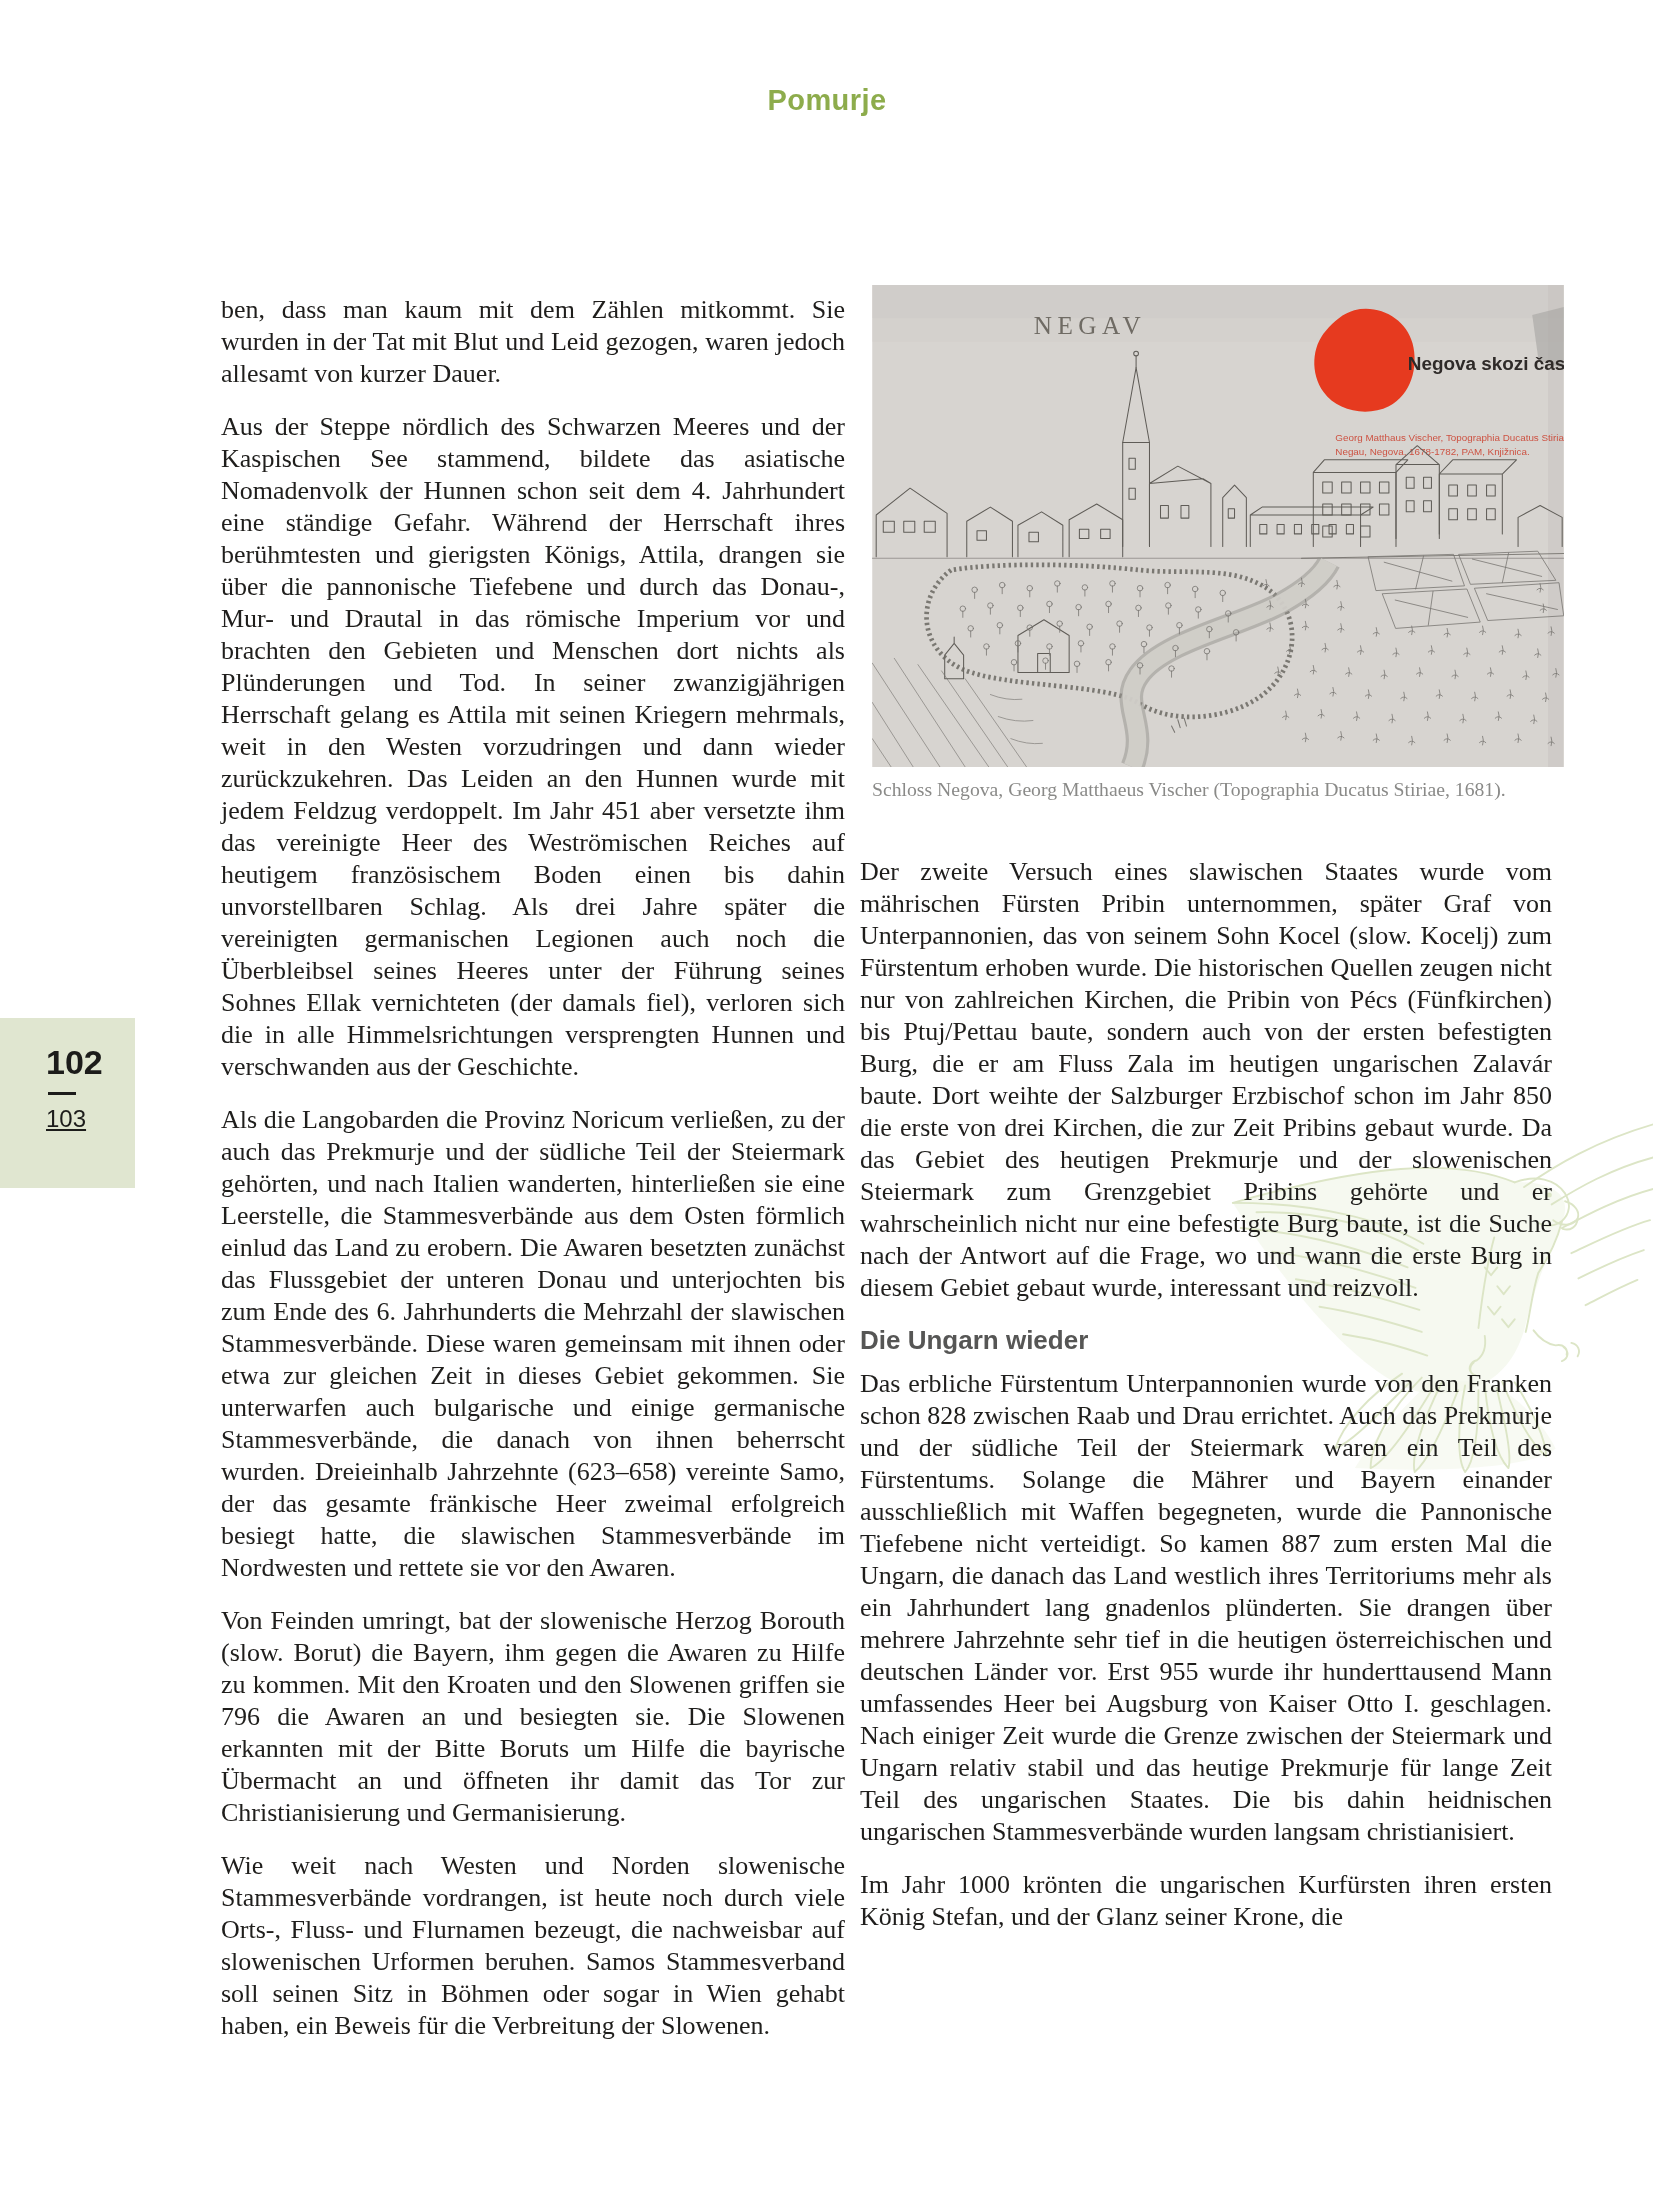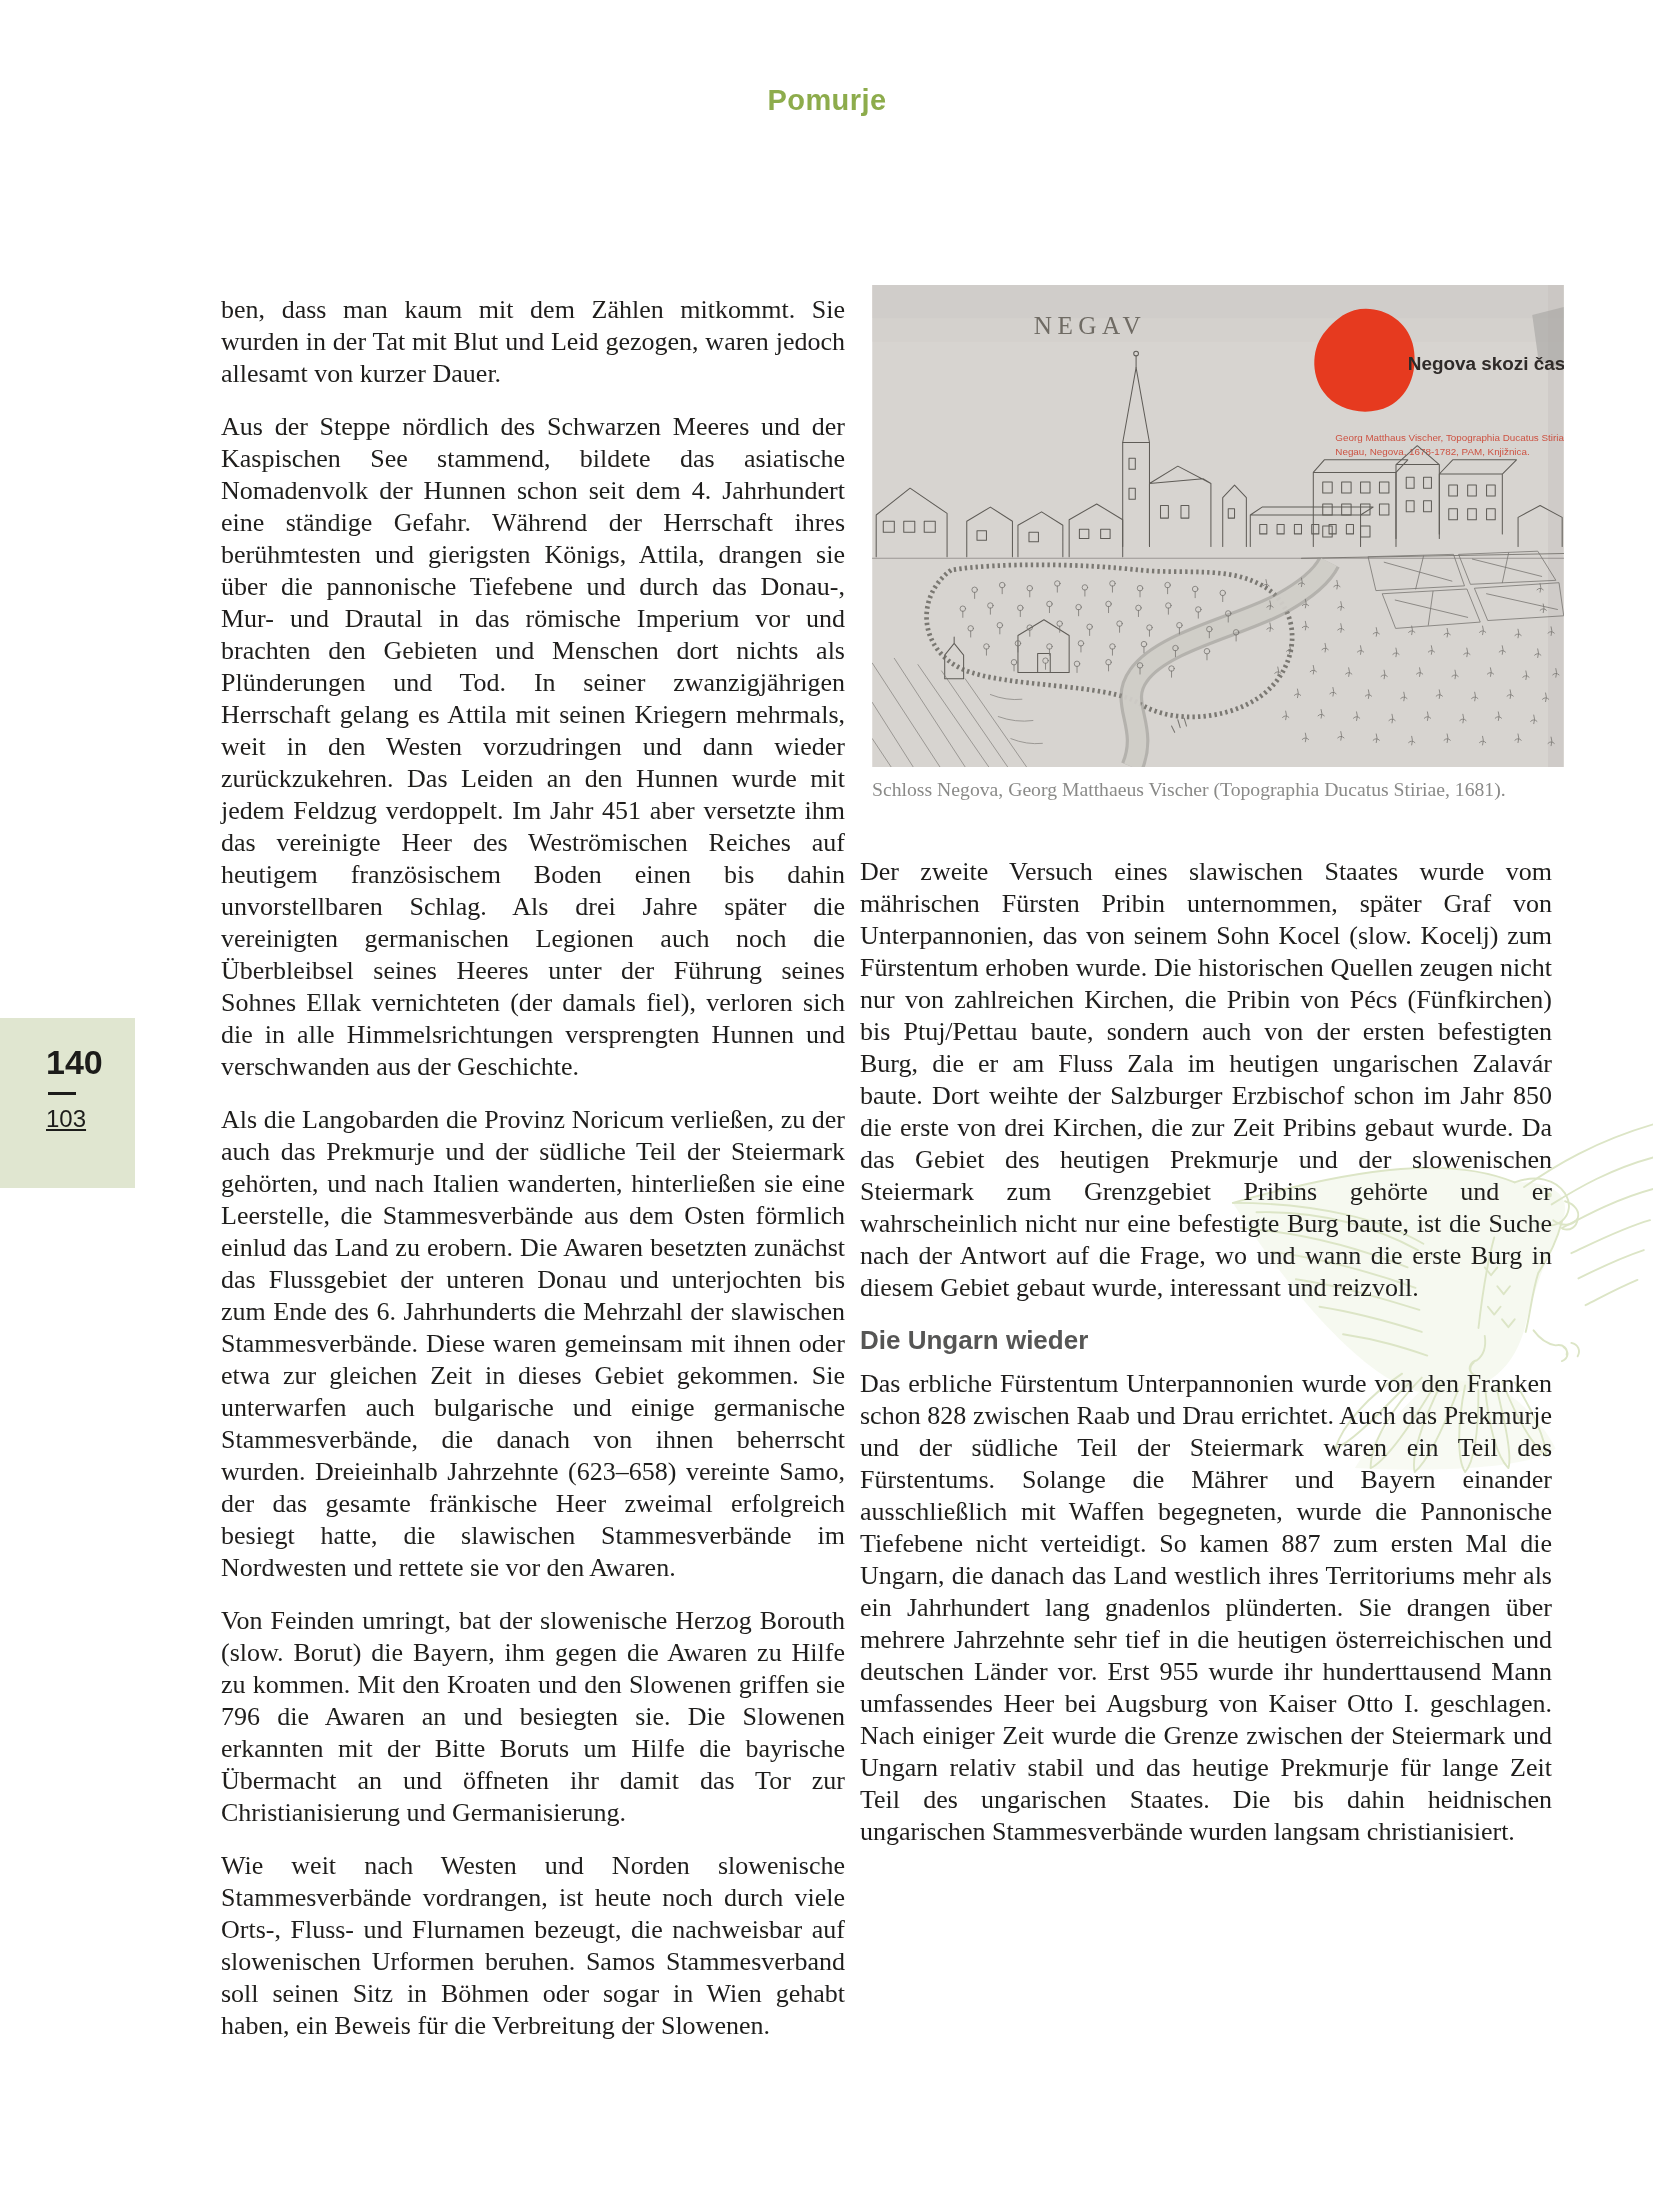--- a/index.html
+++ b/index.html
@@ -37,21 +37,21 @@
   .eg{stroke:#dce5c6;stroke-width:2.4;fill:none;stroke-linecap:round;stroke-linejoin:round;}
 </style>
 </head>
 <body>
 
 <div class="page">
 
   <div class="runhead">Pomurje</div>
 
   <aside class="badge">
-    <div class="n1">140</div>
+    <div class="n1">102</div>
     <div class="dash"></div>
     <div class="n2">103</div>
   </aside>
 
   <svg class="eagle" viewBox="0 0 545 460" aria-hidden="true">
     <path d="M10,118 C180,70 290,60 368,92 C420,90 442,112 428,142 C418,172 398,205 380,280 C362,340 320,362 262,360 C180,358 60,200 10,118 Z" fill="#eef3e2" opacity="0.5" stroke="none"></path>
     <path d="M260,345 C210,395 180,430 165,455 C300,462 400,450 420,430 C400,390 360,355 330,345 Z" fill="#f2f6e8" opacity="0.5" stroke="none"></path>
     <g class="eg">
 
       <path d="M368,92 C290,60 180,70 10,118"></path>
@@ -292,17 +292,18 @@
             <path d="M0,480 L86,612 M28,474 L118,612 M58,482 L148,612 M0,530 L52,612 M0,576 L24,612 M88,490 L172,612 M118,500 L196,612"></path>
             <path d="M150,520 q20,8 40,6 M160,548 q22,8 44,5 M176,576 q20,8 40,6"></path>
           </g>
         </svg>
         <figcaption>Schloss Negova, Georg Matthaeus Vischer (Topographia Ducatus Stiriae, 1681).</figcaption>
       </figure>
 
       <p>Der zweite Versuch eines slawischen Staates wurde vom mährischen Fürsten Pribin unternommen, später Graf von Unterpannonien, das von seinem Sohn Kocel (slow. Kocelj) zum Fürstentum erhoben wurde. Die historischen Quellen zeugen nicht nur von zahlreichen Kirchen, die Pribin von Pécs (Fünfkirchen) bis Ptuj/Pettau baute, sondern auch von der ersten befestigten Burg, die er am Fluss Zala im heutigen ungarischen Zalavár baute. Dort weihte der Salzburger Erzbischof schon im Jahr 850 die erste von drei Kirchen, die zur Zeit Pribins gebaut wurde. Da das Gebiet des heutigen Prekmurje und der slowenischen Steiermark zum Grenzgebiet Pribins gehörte und er wahrscheinlich nicht nur eine befestigte Burg baute, ist die Suche nach der Antwort auf die Frage, wo und wann die erste Burg in diesem Gebiet gebaut wurde, interessant und reizvoll.</p>
       <h2 class="subhead">Die Ungarn wieder</h2>
       <p>Das erbliche Fürstentum Unterpannonien wurde von den Franken schon 828 zwischen Raab und Drau errichtet. Auch das Prekmurje und der südliche Teil der Steiermark waren ein Teil des Fürstentums. Solange die Mährer und Bayern einander ausschließlich mit Waffen begegneten, wurde die Pannonische Tiefebene nicht verteidigt. So kamen 887 zum ersten Mal die Ungarn, die danach das Land westlich ihres Territoriums mehr als ein Jahrhundert lang gnadenlos plünderten. Sie drangen über mehrere Jahrzehnte sehr tief in die heutigen österreichischen und deutschen Länder vor. Erst 955 wurde ihr hunderttausend Mann umfassendes Heer bei Augsburg von Kaiser Otto I. geschlagen. Nach einiger Zeit wurde die Grenze zwischen der Steiermark und Ungarn relativ stabil und das heutige Prekmurje für lange Zeit Teil des ungarischen Staates. Die bis dahin heidnischen ungarischen Stammesverbände wurden langsam christianisiert.</p>
+      <p>Im Jahr 1000 krönten die ungarischen Kurfürsten ihren ersten König Stefan, und der Glanz seiner Krone, die</p>
     </section>
 
   </main>
 </div>
 
 
 </body></html>

